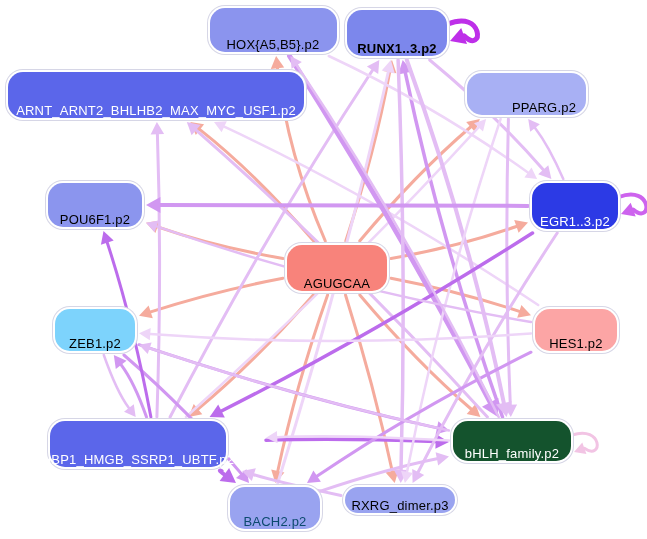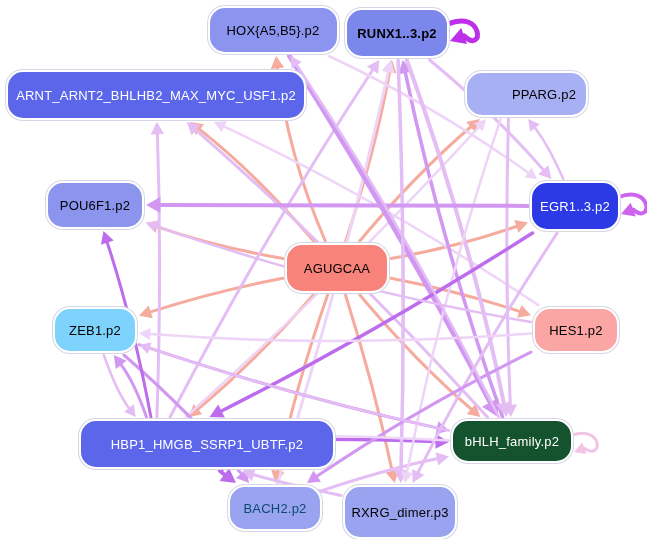--- a/index.html
+++ b/index.html
@@ -7,21 +7,21 @@
     position:relative;
     width:647px;height:539px;
     background:#ffffff;
     font-family:"Liberation Sans", sans-serif;
     overflow:hidden;
   }
   #edge-layer{position:absolute;left:0;top:0;z-index:1;}
   .node{
     position:absolute;
     z-index:2;
-    display:flex;align-items:center;justify-content:center;
+    display:flex;align-items:flex-end;justify-content:center;
     border-radius:15px;
     font-size:13px;
     letter-spacing:0.2px;
     box-shadow:0 0 0 2px #ffffff, 0 0 0 3px #d6d6e6;
     cursor:pointer;
     white-space:nowrap;
     user-select:none;
   }
   .node span{pointer-events:none;}
 </style>
@@ -244,26 +244,26 @@
       </div>
       <div class="node" style="left: 287px; top: 245px; width: 100px; height: 46px; background: rgb(248, 131, 123); color: rgb(0, 0, 0);">
         <span>AGUGCAA</span>
       </div>
       <div class="node" style="left: 55px; top: 309px; width: 80px; height: 42px; background: #7dd3fc; color: rgb(0, 0, 0);">
         <span>ZEB1.p2</span>
       </div>
       <div class="node" style="left: 535px; top: 309px; width: 82px; height: 42px; background: #fca5a5; color: rgb(0, 0, 0);">
         <span>HES1.p2</span>
       </div>
-      <div class="node" style="left: 50px; top: 421px; width: 252px; height: 46px; background: rgb(91, 102, 234); color: rgb(255, 255, 255); margin-left: 31px;">
+      <div class="node" style="left: 50px; top: 421px; width: 176px; height: 46px; background: rgb(91, 102, 234); color: rgb(255, 255, 255);">
         <span>HBP1_HMGB_SSRP1_UBTF.p2</span>
       </div>
       <div class="node" style="left: 453px; top: 421px; width: 118px; height: 40px; background: #14532d; color: rgb(255, 255, 255);">
         <span>bHLH_family.p2</span>
       </div>
       <div class="node" style="left: 230px; top: 487px; width: 90px; height: 42px; background: rgb(153, 163, 240); color: #0c4a6e;">
         <span>BACH2.p2</span>
       </div>
-      <div class="node" style="left: 345px; top: 487px; width: 110px; height: 50px; background: rgb(153, 163, 240); color: rgb(0, 0, 0);">
+      <div class="node" style="left: 345px; top: 487px; width: 110px; height: 26px; background: rgb(153, 163, 240); color: rgb(0, 0, 0);">
         <span>RXRG_dimer.p3</span>
       </div>
     </div>
 </div>
 
 </body></html>

